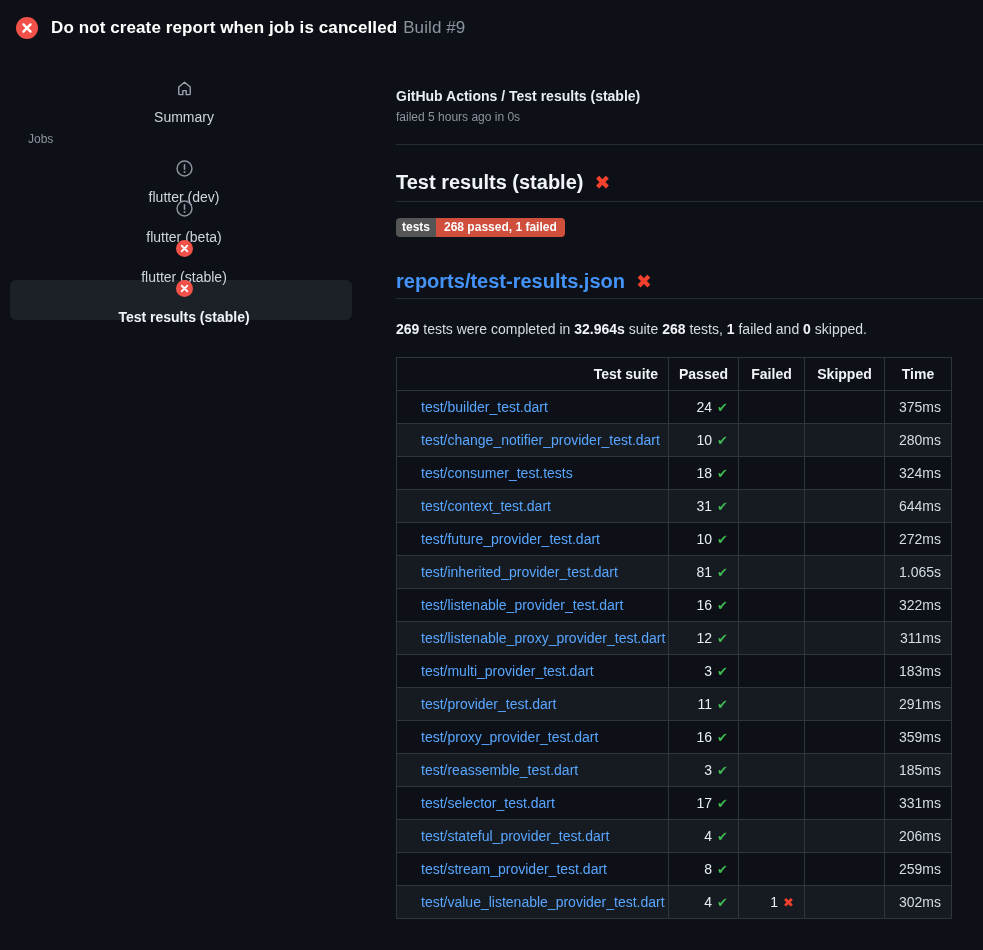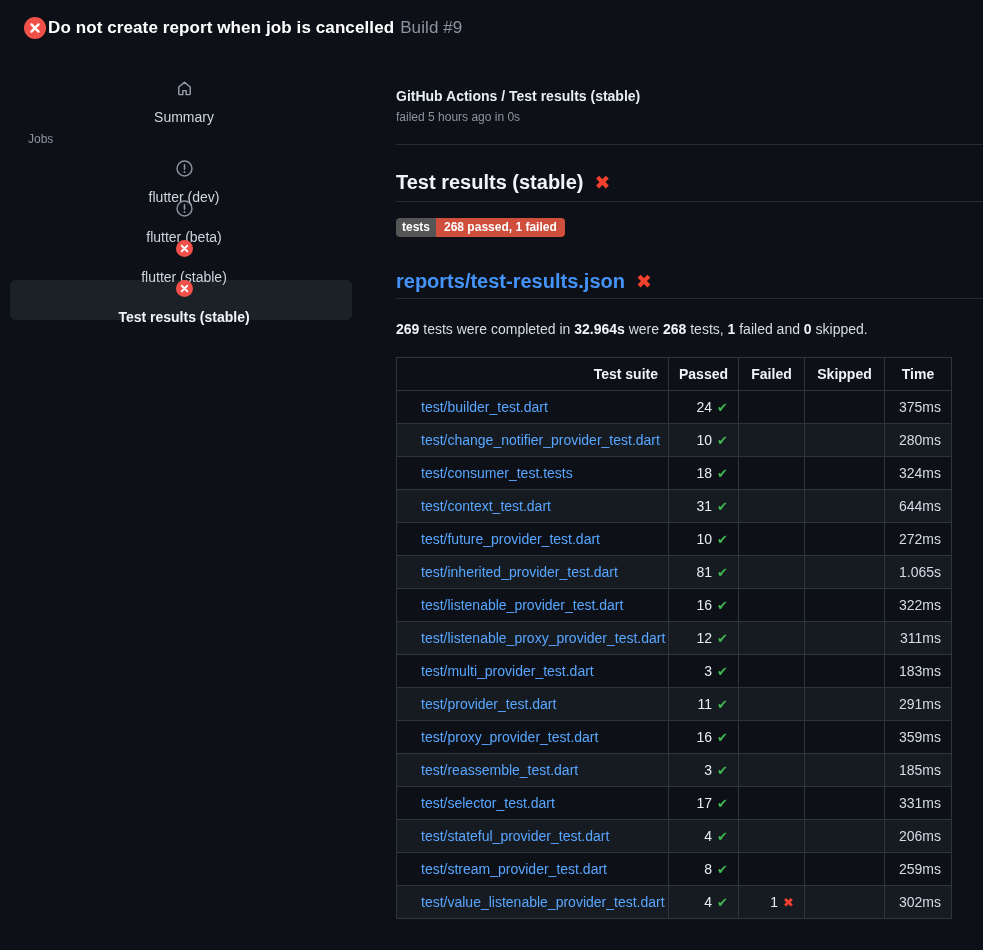--- a/index.html
+++ b/index.html
@@ -20,21 +20,21 @@
   }
   *{box-sizing:border-box;}
   html,body{margin:0;padding:0;}
   body{
     width:983px;height:950px;overflow:hidden;
     background:var(--page-bg);
     color:var(--text-primary);
     font-family:"Liberation Sans",sans-serif;
   }
   
-  .top-header{display:flex;align-items:center;height:56px;padding-left:24px;gap:2px;}
+  .top-header{display:flex;align-items:center;height:56px;padding-left:16px;gap:13px;}
   .top-header h1{font-size:17px;font-weight:700;margin:0;color:#ffffff;letter-spacing:.1px;}
   .top-header .build{color:var(--text-secondary);font-weight:400;margin-left:6px;}
   .status-svg{display:inline-flex;flex:0 0 auto;}
   
   .layout{display:flex;align-items:flex-start;}
   aside{width:380px;flex:0 0 380px;padding:24px 0 0 10px;}
   .side-item{display:flex;align-items:center;gap:12px;padding:0 12px 0 18px;height:40px;
     border-radius:6px;margin-right:28px;font-size:14px;color:#cdd5dd;cursor:pointer;flex-direction:column;}
   .side-item.summary-item{height:28px;margin-bottom:8px;}
   .side-item.selected{background:var(--sidebar-selected-bg);color:#f0f4f8;font-weight:700;}
@@ -153,21 +153,21 @@
     <div class="badge">
       <span class="badge-label">tests</span>
       <span class="badge-value">268 passed, 1 failed</span>
     </div>
 
     <h2 class="report-title">
       <a>reports/test-results.json</a>
       <span class="xmark">✖</span>
     </h2>
 
-    <p class="summary-line" id="summary-line"><b>269</b><span> tests were completed in </span><b>32.964s</b><span> were </span><b>268</b><span> tests, </span><b>1</b><span> failed and </span><b>0</b><span> skipped.</span></p>
+    <p class="summary-line" id="summary-line"><b>269</b><span> tests were completed in </span><b>32.964s</b><span> suite </span><b>268</b><span> tests, </span><b>1</b><span> failed and </span><b>0</b><span> skipped.</span></p>
 
     <table id="results-table">
       <colgroup>
         <col style="width:272px">
           <col style="width:70px">
           <col style="width:66px">
           <col style="width:80px">
           <col style="width:67px">
       </colgroup>
       <thead>

